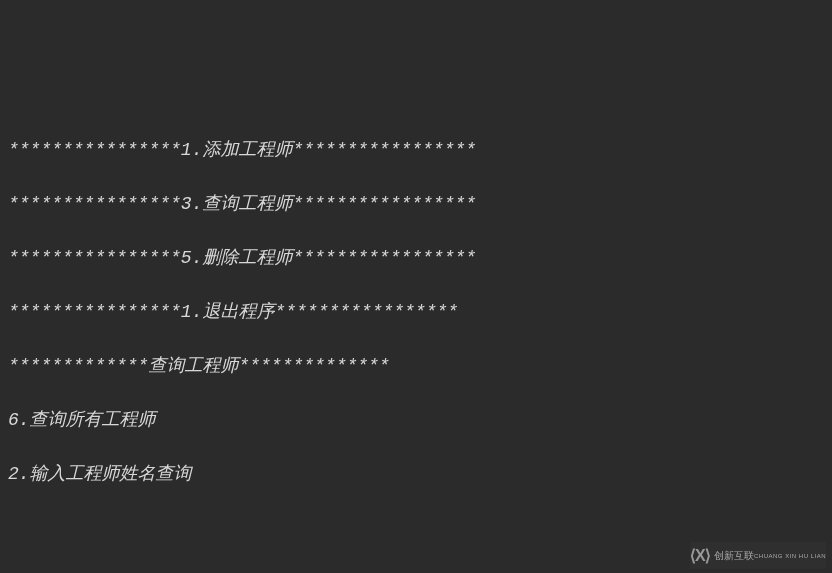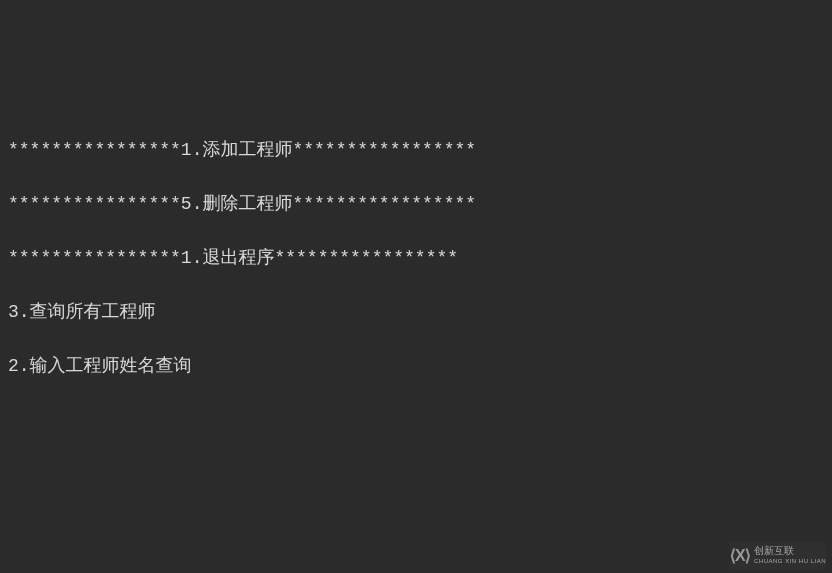--- a/index.html
+++ b/index.html
@@ -9,21 +9,21 @@
     font-size: 18px;
     line-height: 27px;
     color: #d8d8d8;
     width: 832px;
     height: 573px;
     overflow: hidden;
     position: relative;
     white-space: pre;
   }
   .terminal { padding: 2px 8px; }
-  .line { display: block; }
+  .line { display: block; font-style: italic; }
   .green { color: #6fbf50; }
   .watermark {
     position: absolute;
     right: 6px;
     bottom: 4px;
     font-family: Arial, sans-serif;
     font-size: 10px;
     color: #aaa;
     display: flex;
     align-items: center;
@@ -31,34 +31,35 @@
     background: rgba(255,255,255,0.02);
   }
   .watermark .logo {
     font-weight: bold;
     font-size: 16px;
     color: #999;
     letter-spacing: -1px;
   }
   .watermark .col {
     display: flex;
-    flex-direction: column;
     line-height: 10px;
   }
 </style>
 </head>
 <body>
 
 
 
 <div class="terminal">
 <span class="line">****************1.添加工程师*****************</span>
+<span class="line">****************3.查询工程师*****************</span>
 <span class="line">****************5.删除工程师*****************</span>
 <span class="line">****************1.退出程序*****************</span>
-<span class="line">3.查询所有工程师</span>
+<span class="line">*************查询工程师**************</span>
+<span class="line">6.查询所有工程师</span>
 <span class="line">2.输入工程师姓名查询</span>
 
 
 
 
 
 
 
 
 

